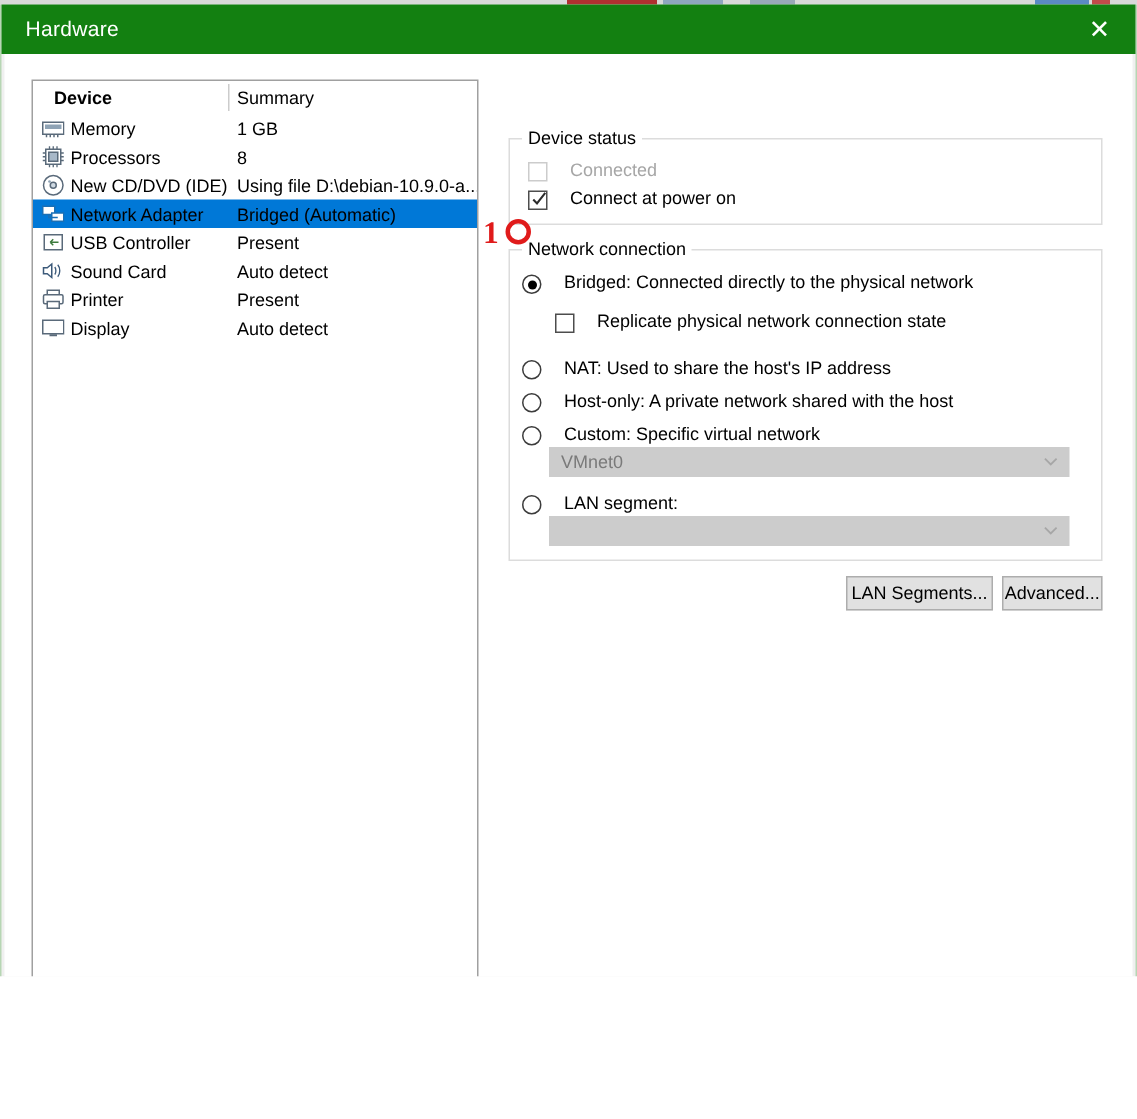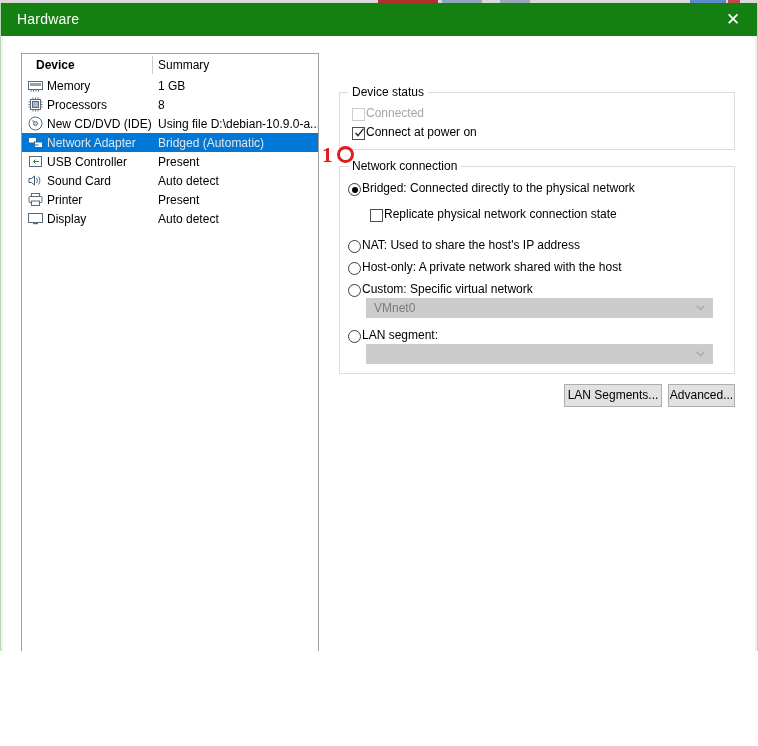--- a/index.html
+++ b/index.html
@@ -125,21 +125,21 @@
     top: 2px;
     width: 1px;
     height: 18px;
     background: #cccccc;
   }
   .dev-row {
     position: relative;
     height: 19px;
     cursor: default;
   }
-  .dev-row.selected { background: #0078d7; color: #e5e5e5; }
+  .dev-row.selected { background: #0078d7; color: #000000; }
   .dev-row .icon {
     position: absolute;
     left: 6px; top: 2px;
     width: 15px; height: 15px;
   }
   .dev-row .name {
     position: absolute;
     left: 25px; top: 3px;
     font-size: 12px;
     white-space: nowrap;
@@ -210,21 +210,21 @@
     background: #ffffff;
   }
   .cbox.disabled { border-color: #cccccc; }
   .cbox .tick {
     position: absolute;
     left: 1px; top: -2px;
     width: 11px; height: 13px;
   }
   .cbrow .lbl {
     position: absolute;
-    left: 14px; top: -2px;
+    left: 28px; top: -2px;
     font-size: 12px;
     white-space: nowrap;
   }
   .cbrow .lbl.disabled { color: #a6a6a6; }
 
   .radio {
     position: absolute;
     left: 0; top: 0;
     width: 13px; height: 13px;
     box-sizing: border-box;

